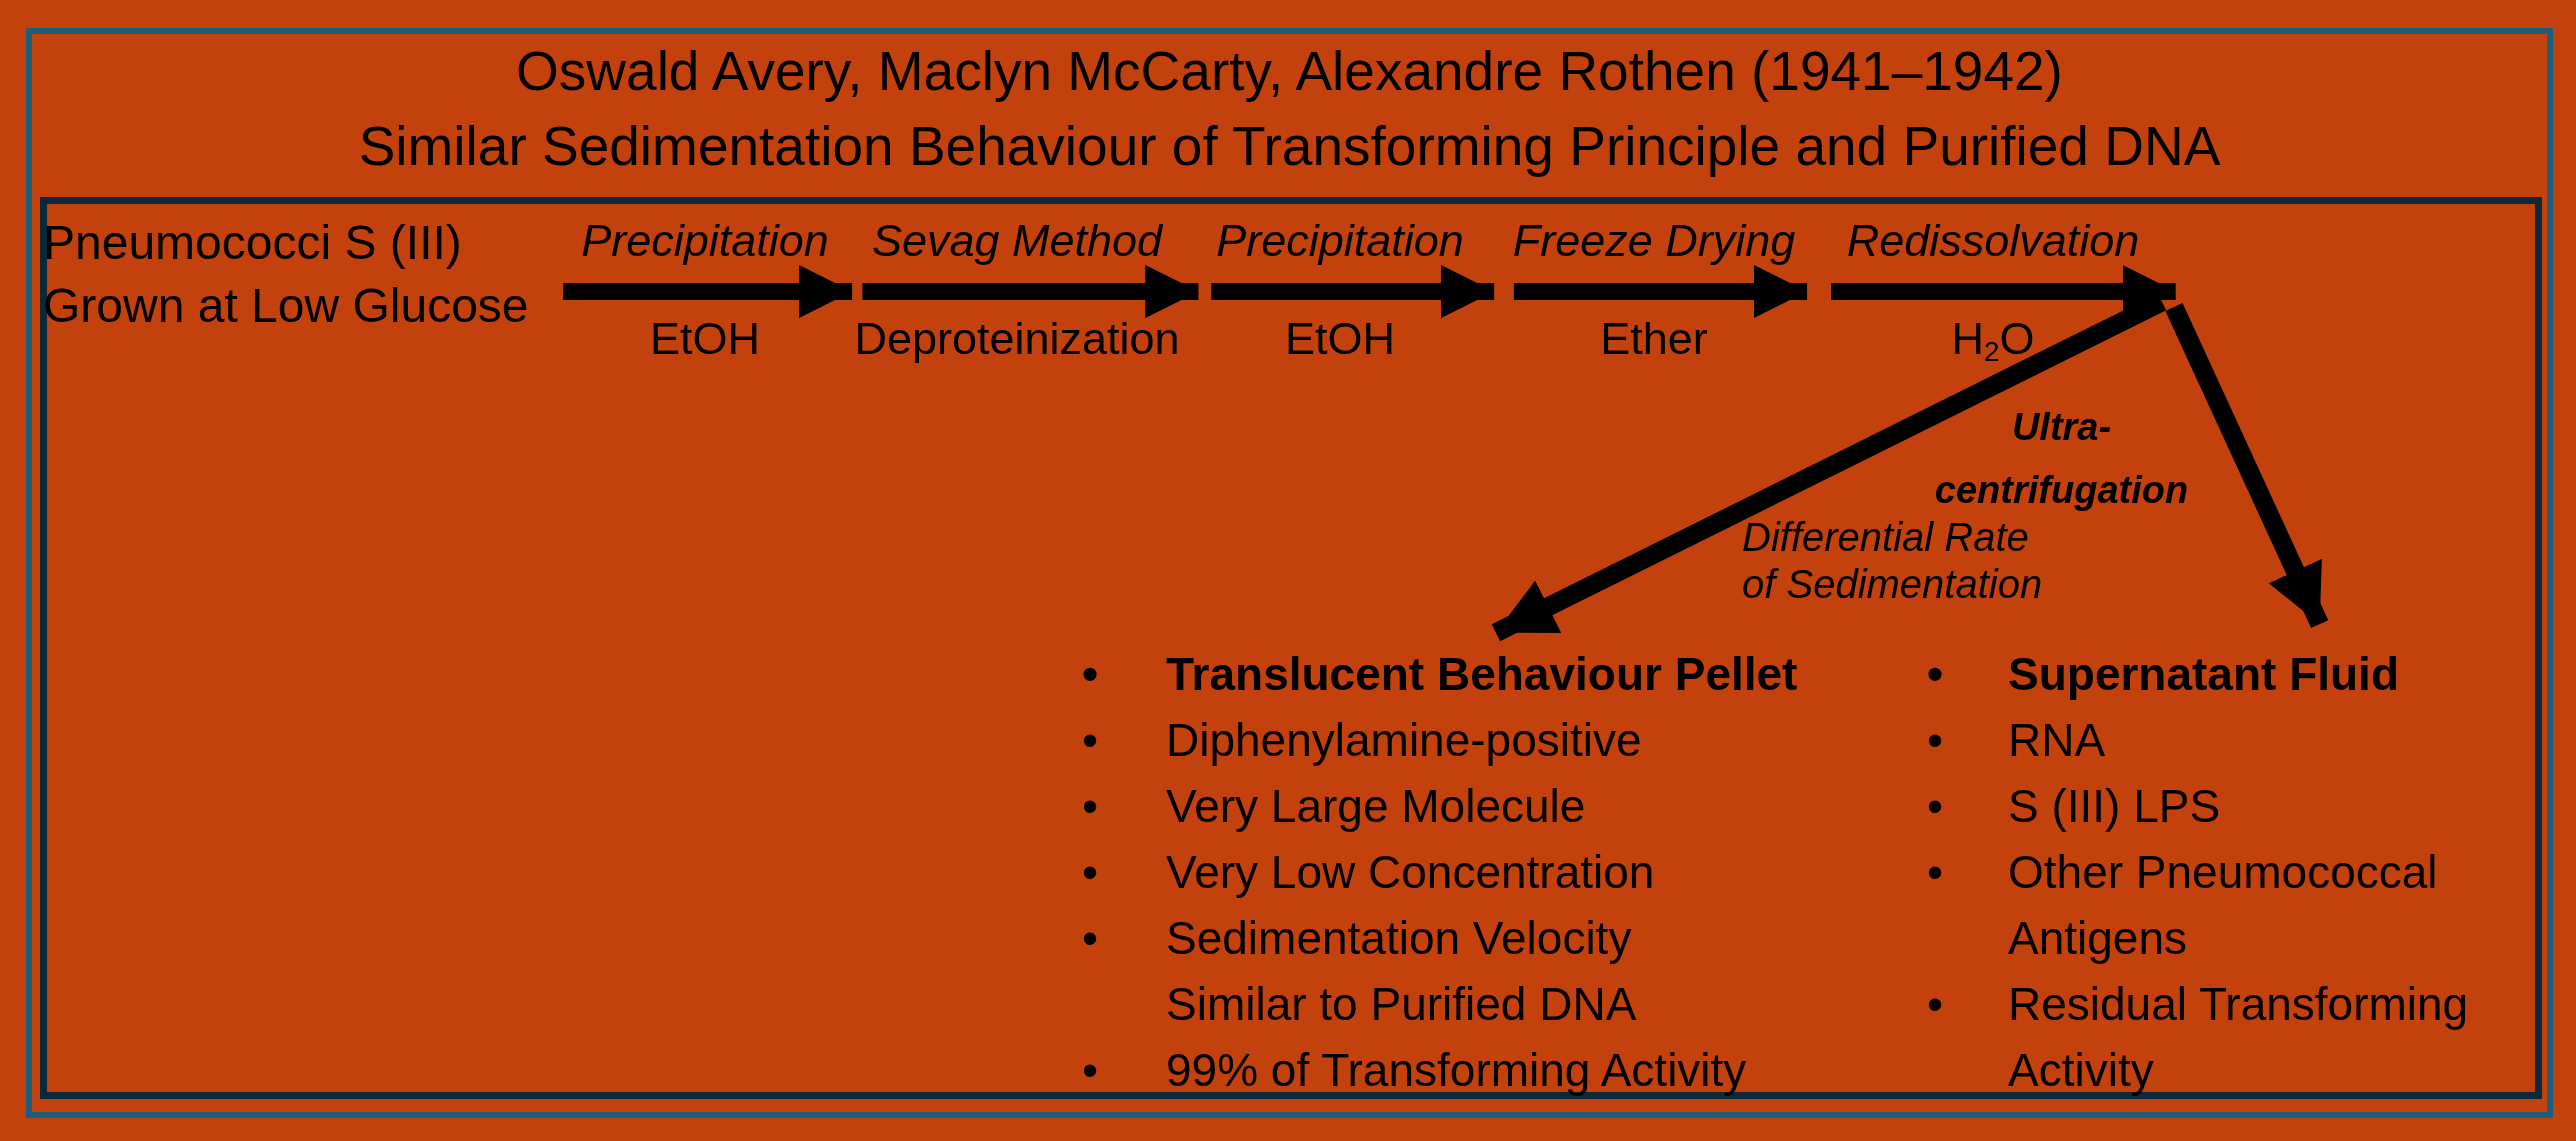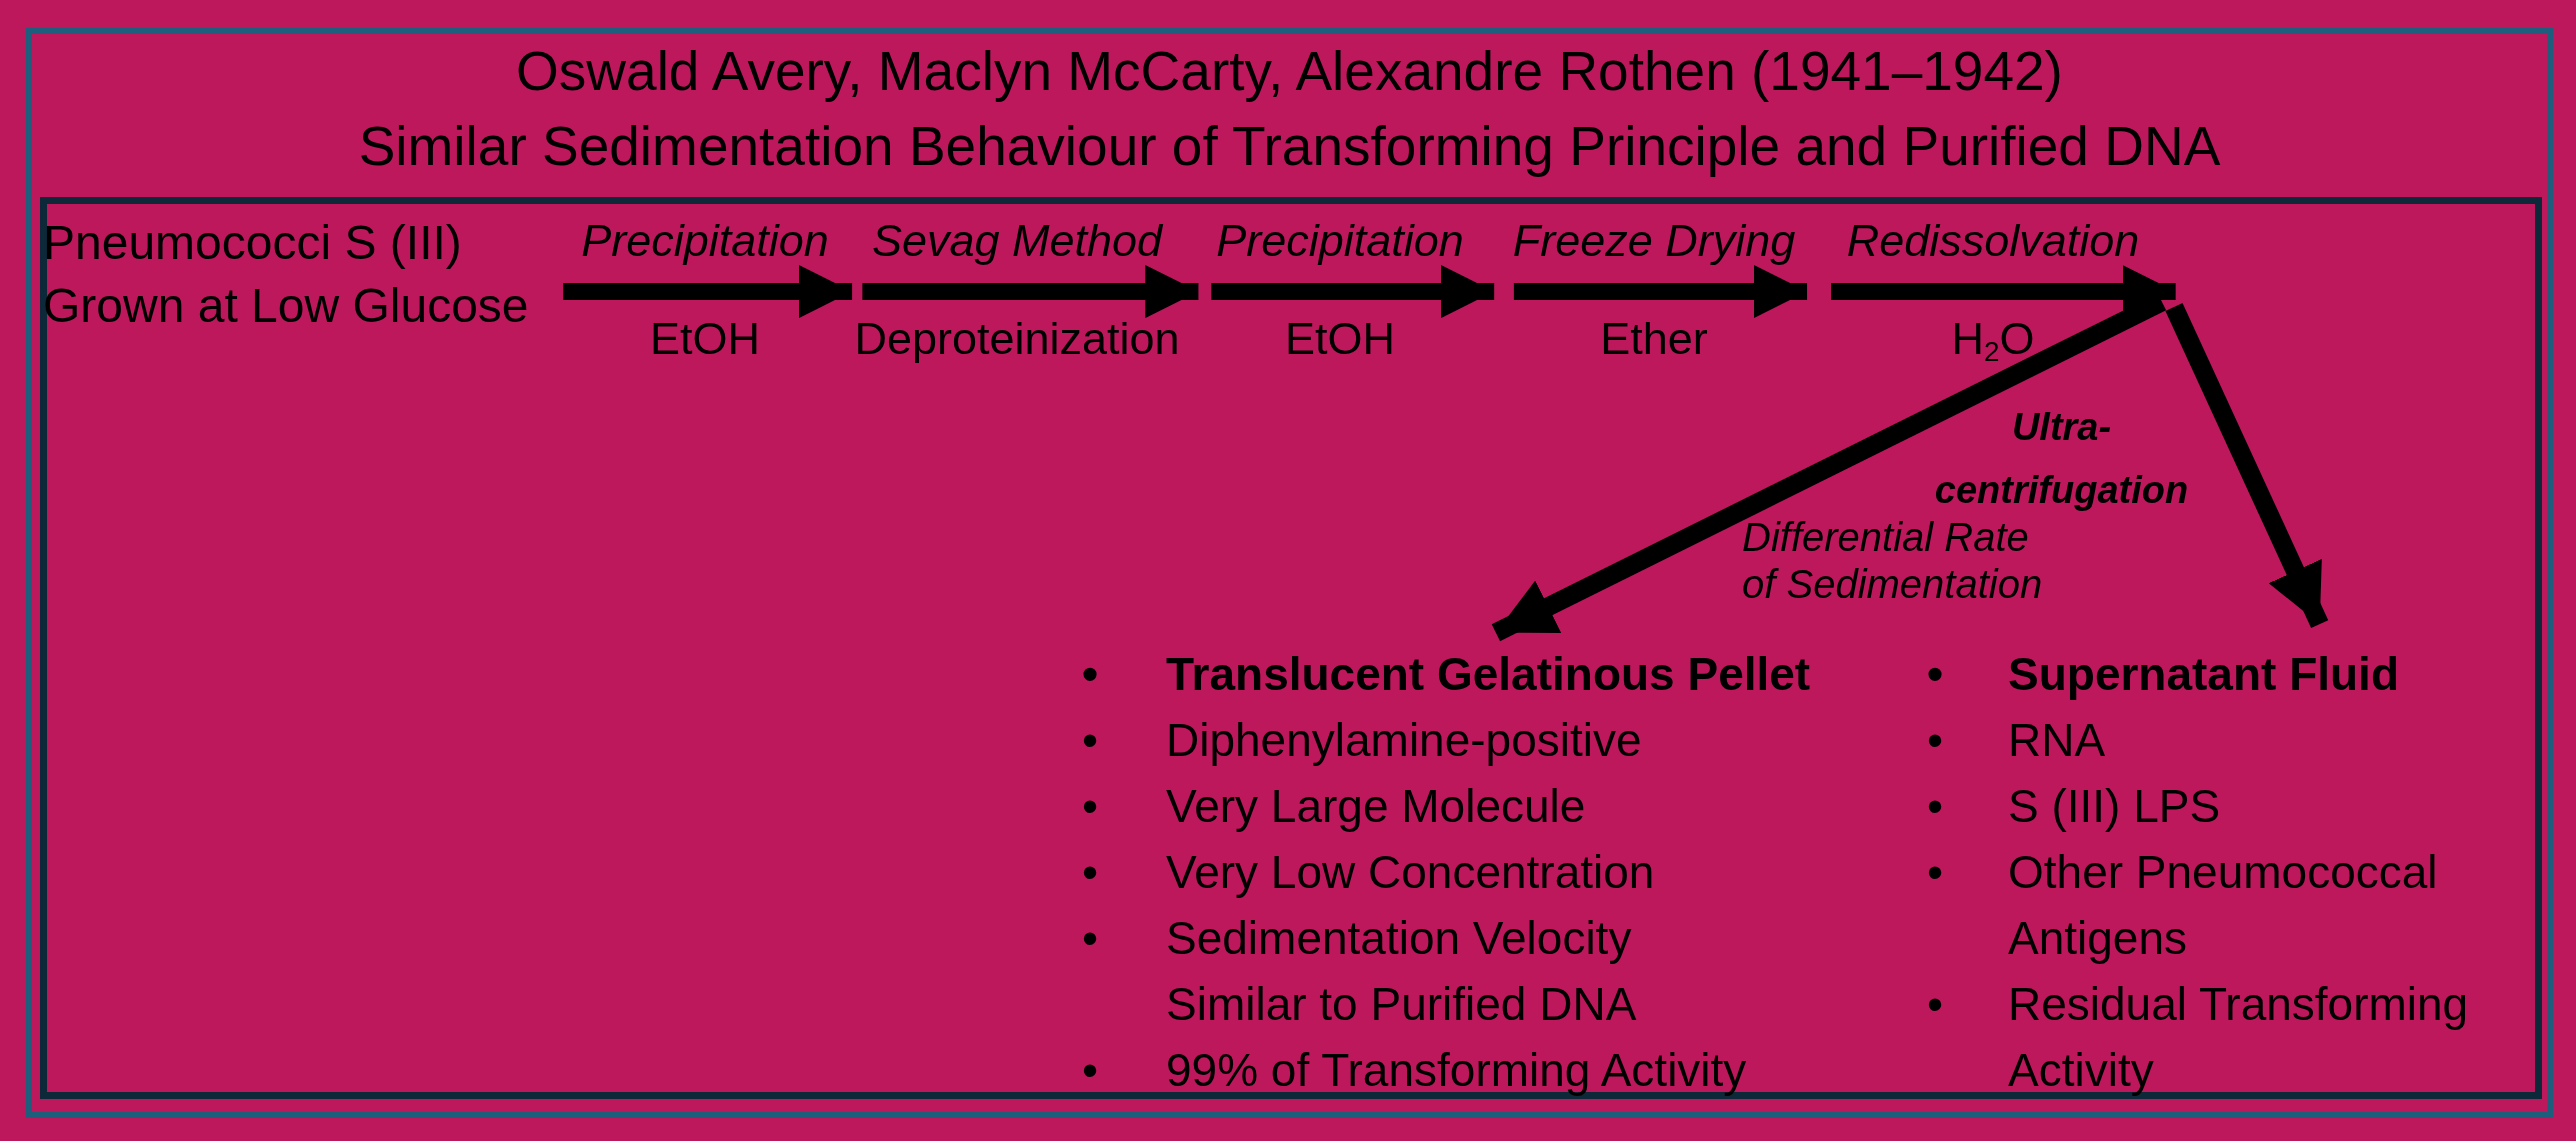--- a/index.html
+++ b/index.html
@@ -1,17 +1,17 @@
 <!DOCTYPE html>
 <html style="font-size:13.7px"><head>
 <meta charset="utf-8">
 <style>
   html,body{margin:0;padding:0;background:#ffffff;}
   #canvas{
-    position:relative;width:2576px;height:1142px;background:#be185d;
+    position:relative;width:2576px;height:1142px;background:#c2410c;
     font-family:"Liberation Sans",sans-serif;color:#000;overflow:hidden;
   }
   .abs{position:absolute;}
   .outer-frame{left:26px;top:28px;width:2527px;height:1090px;border:6.9px solid #1E5E7D;box-sizing:border-box;}
   .inner-frame{left:40px;top:197px;width:2502px;height:902px;border:7.7px solid #0D2838;box-sizing:border-box;}
   .title{left:33px;top:34px;width:2513px;text-align:center;font-size:55px;line-height:75px;white-space:nowrap;}
   .source{left:43px;top:211px;width:531px;text-align:left;font-size:48px;line-height:63px;white-space:nowrap;}
   .step-label{top:214px;width:446px;text-align:center;font-size:45px;line-height:53px;font-style:italic;white-space:nowrap;}
   .step-sub{top:312px;width:446px;text-align:center;font-size:45px;line-height:53px;white-space:nowrap;}
   .step-sub sub{font-size:0.62em;line-height:0;vertical-align:-0.25em;}
@@ -80,21 +80,21 @@
   </div>
 
   <div class="abs ultra-note">
     <div>Differential Rate</div>
     <div>of Sedimentation</div>
   </div>
 
   <div class="abs blist left list-left">
     <div class="row bold">
         <span class="dot">•</span>
-        <span>Translucent Gelatinous Pellet</span>
+        <span>Translucent Behaviour Pellet</span>
       </div>
     <div class="row">
         <span class="dot">•</span>
         <span>Diphenylamine-positive</span>
       </div>
     <div class="row">
         <span class="dot">•</span>
         <span>Very Large Molecule</span>
       </div>
     <div class="row">

